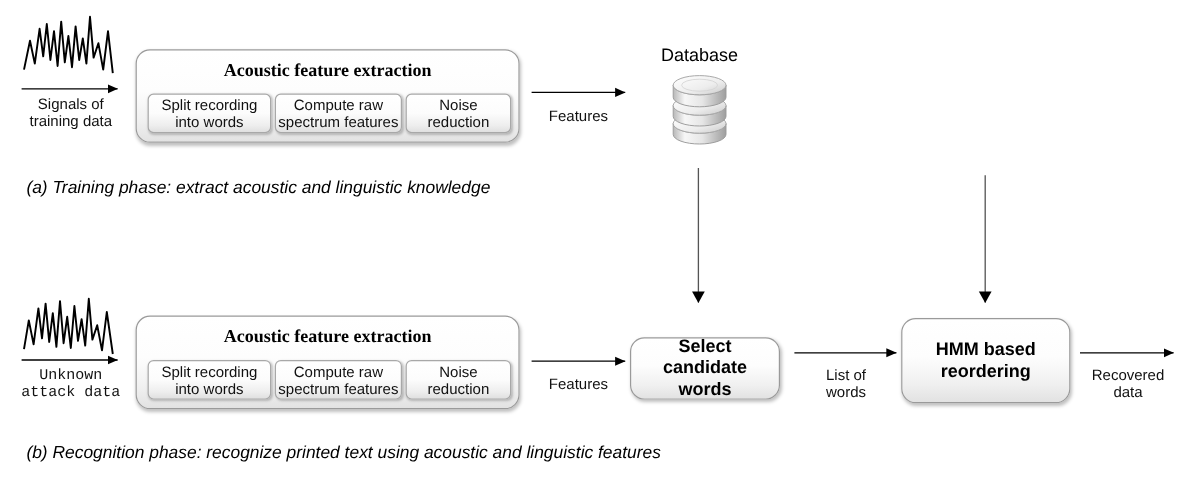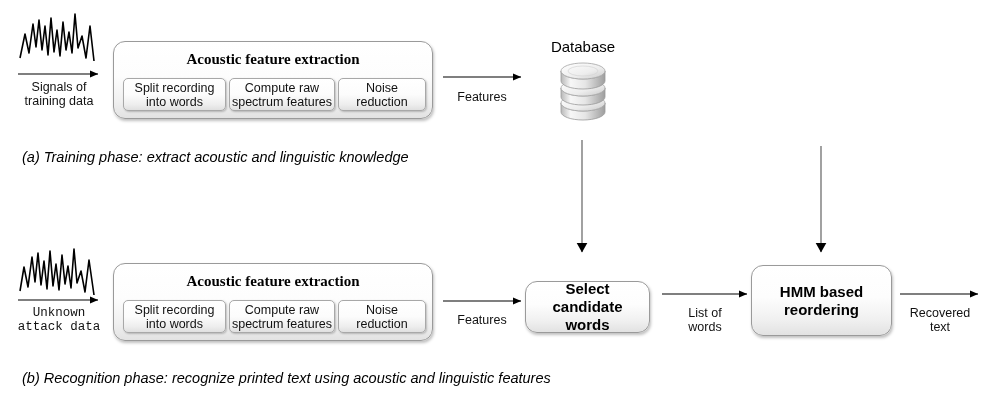--- a/index.html
+++ b/index.html
@@ -223,17 +223,17 @@
 
   <div class="lbl" style="left:665px; top:306px; width:80px;">List of
 words</div>
 
   <div class="rbox" style="left:751px; top:265px; width:141px; height:71px;">
     <div class="box-centered-label" style="white-space:pre-line;">HMM based
 reordering</div>
   </div>
 
   <div class="lbl" style="left:900px; top:306px; width:80px;">Recovered
-text</div>
+data</div>
 
   <div class="caption" style="left:22px; top:370px;">(b) Recognition phase: recognize printed text using acoustic and linguistic features</div>
 
 </div>
 
 </body></html>

